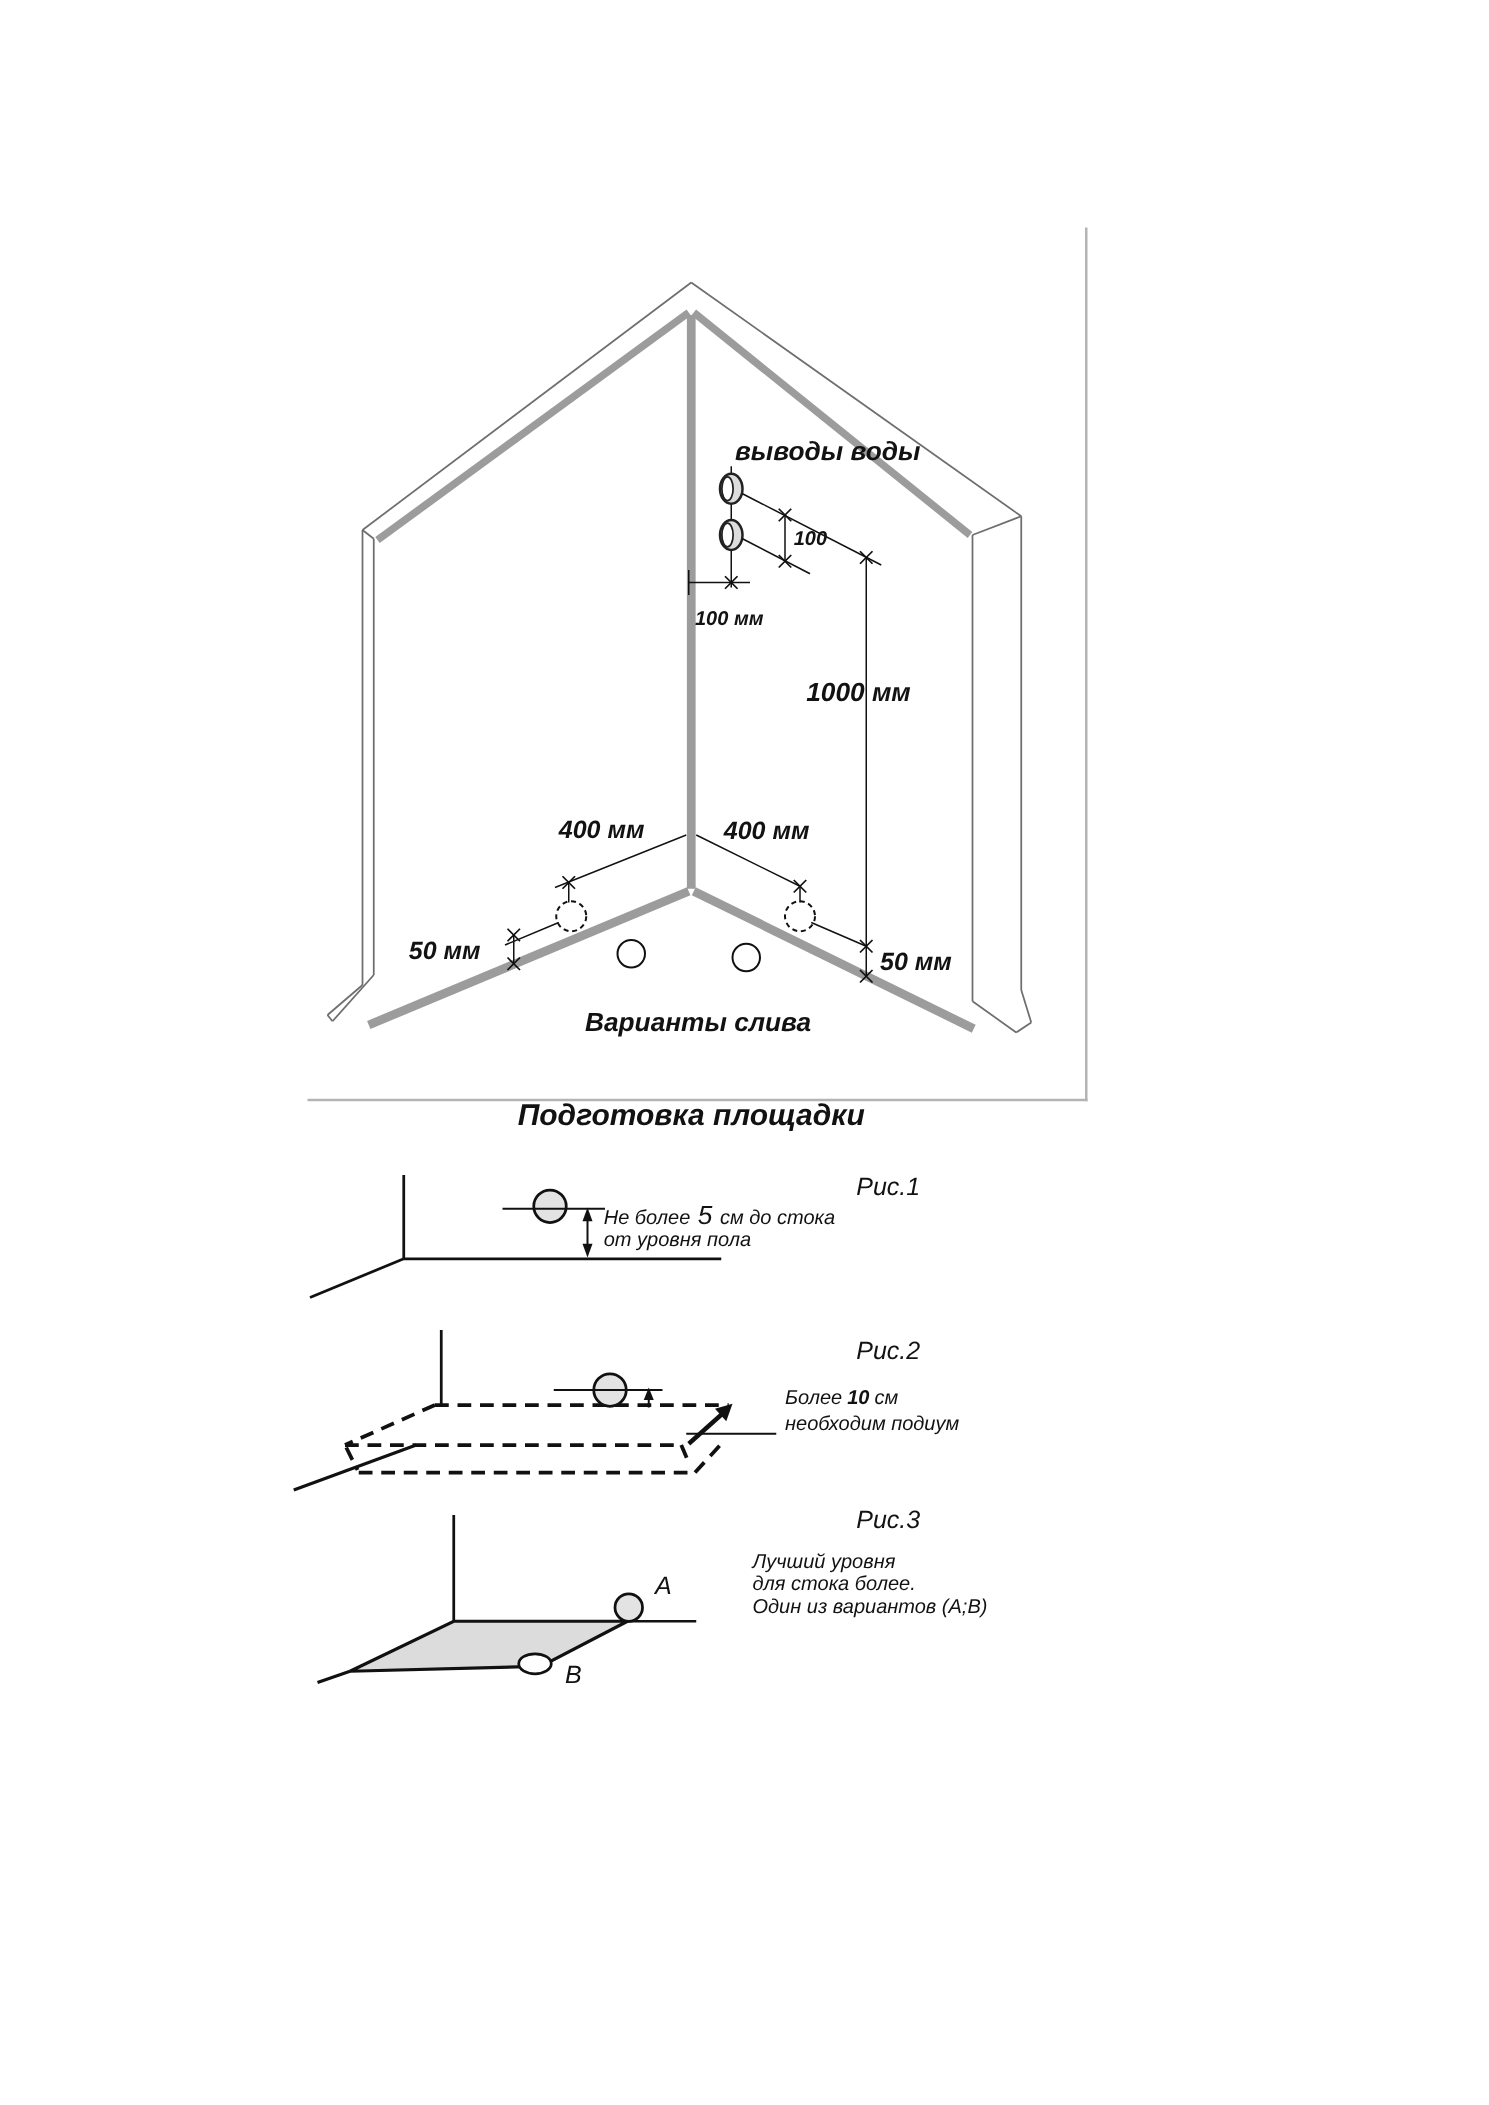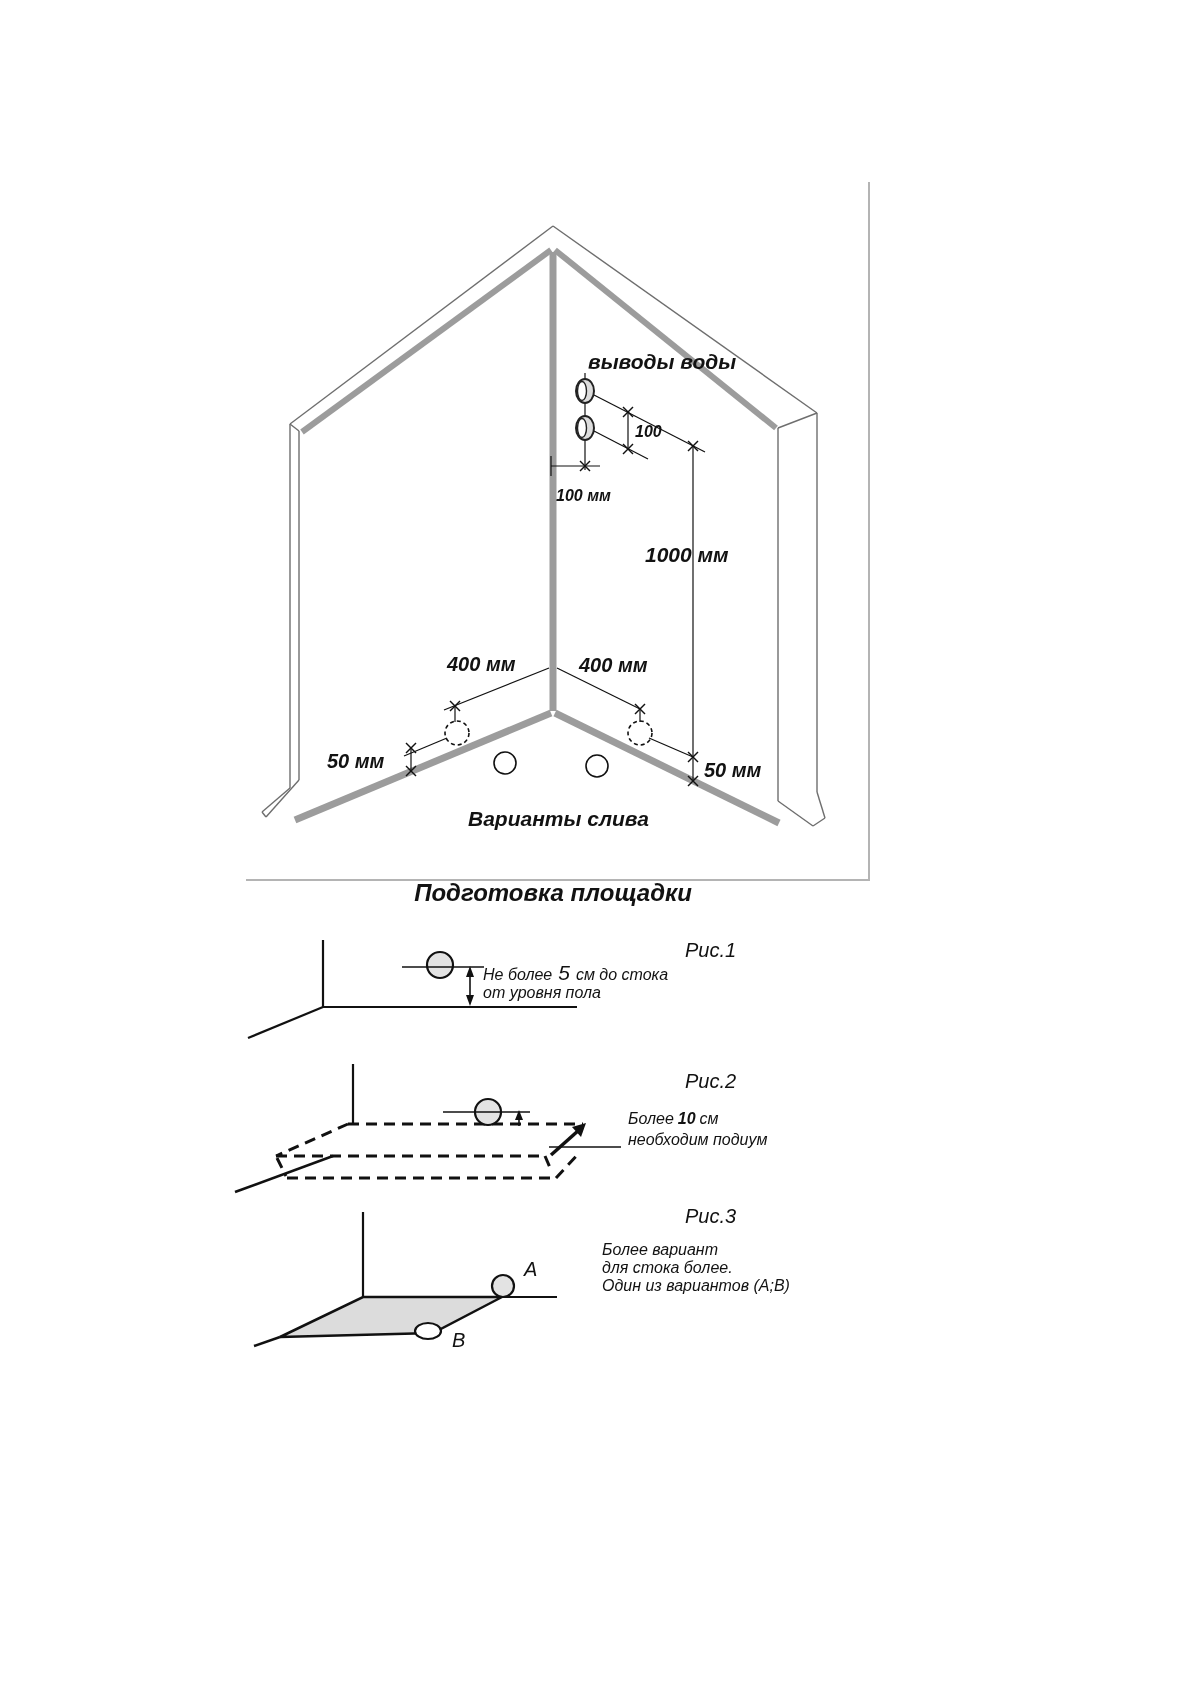--- a/index.html
+++ b/index.html
@@ -166,17 +166,17 @@
 
 <div class="lbl f22" style="left:685px;top:940px;">Рис.1</div>
 <div class="lbl f16" style="left:483px;top:962px;"><span>Не более</span><span class="big5">5</span><span>см до стока</span></div>
 <div class="lbl f16" style="left:483px;top:984px;">от уровня пола</div>
 
 <div class="lbl f22" style="left:685px;top:1071px;">Рис.2</div>
 <div class="lbl f16" style="left:628px;top:1110px;"><span>Более</span><span class="big10">10</span><span>см</span></div>
 <div class="lbl f16" style="left:628px;top:1131px;">необходим подиум</div>
 
 <div class="lbl f22" style="left:685px;top:1206px;">Рис.3</div>
-<div class="lbl f16" style="left:602px;top:1241px;">Более вариант</div>
+<div class="lbl f16" style="left:602px;top:1241px;">Лучший уровня</div>
 <div class="lbl f16" style="left:602px;top:1259px;">для стока более.</div>
 <div class="lbl f16" style="left:602px;top:1277px;">Один из вариантов (А;В)</div>
 <div class="lbl f22" style="left:524px;top:1259px;">А</div>
 <div class="lbl f22" style="left:452px;top:1330px;">В</div>
 
 </body></html>

